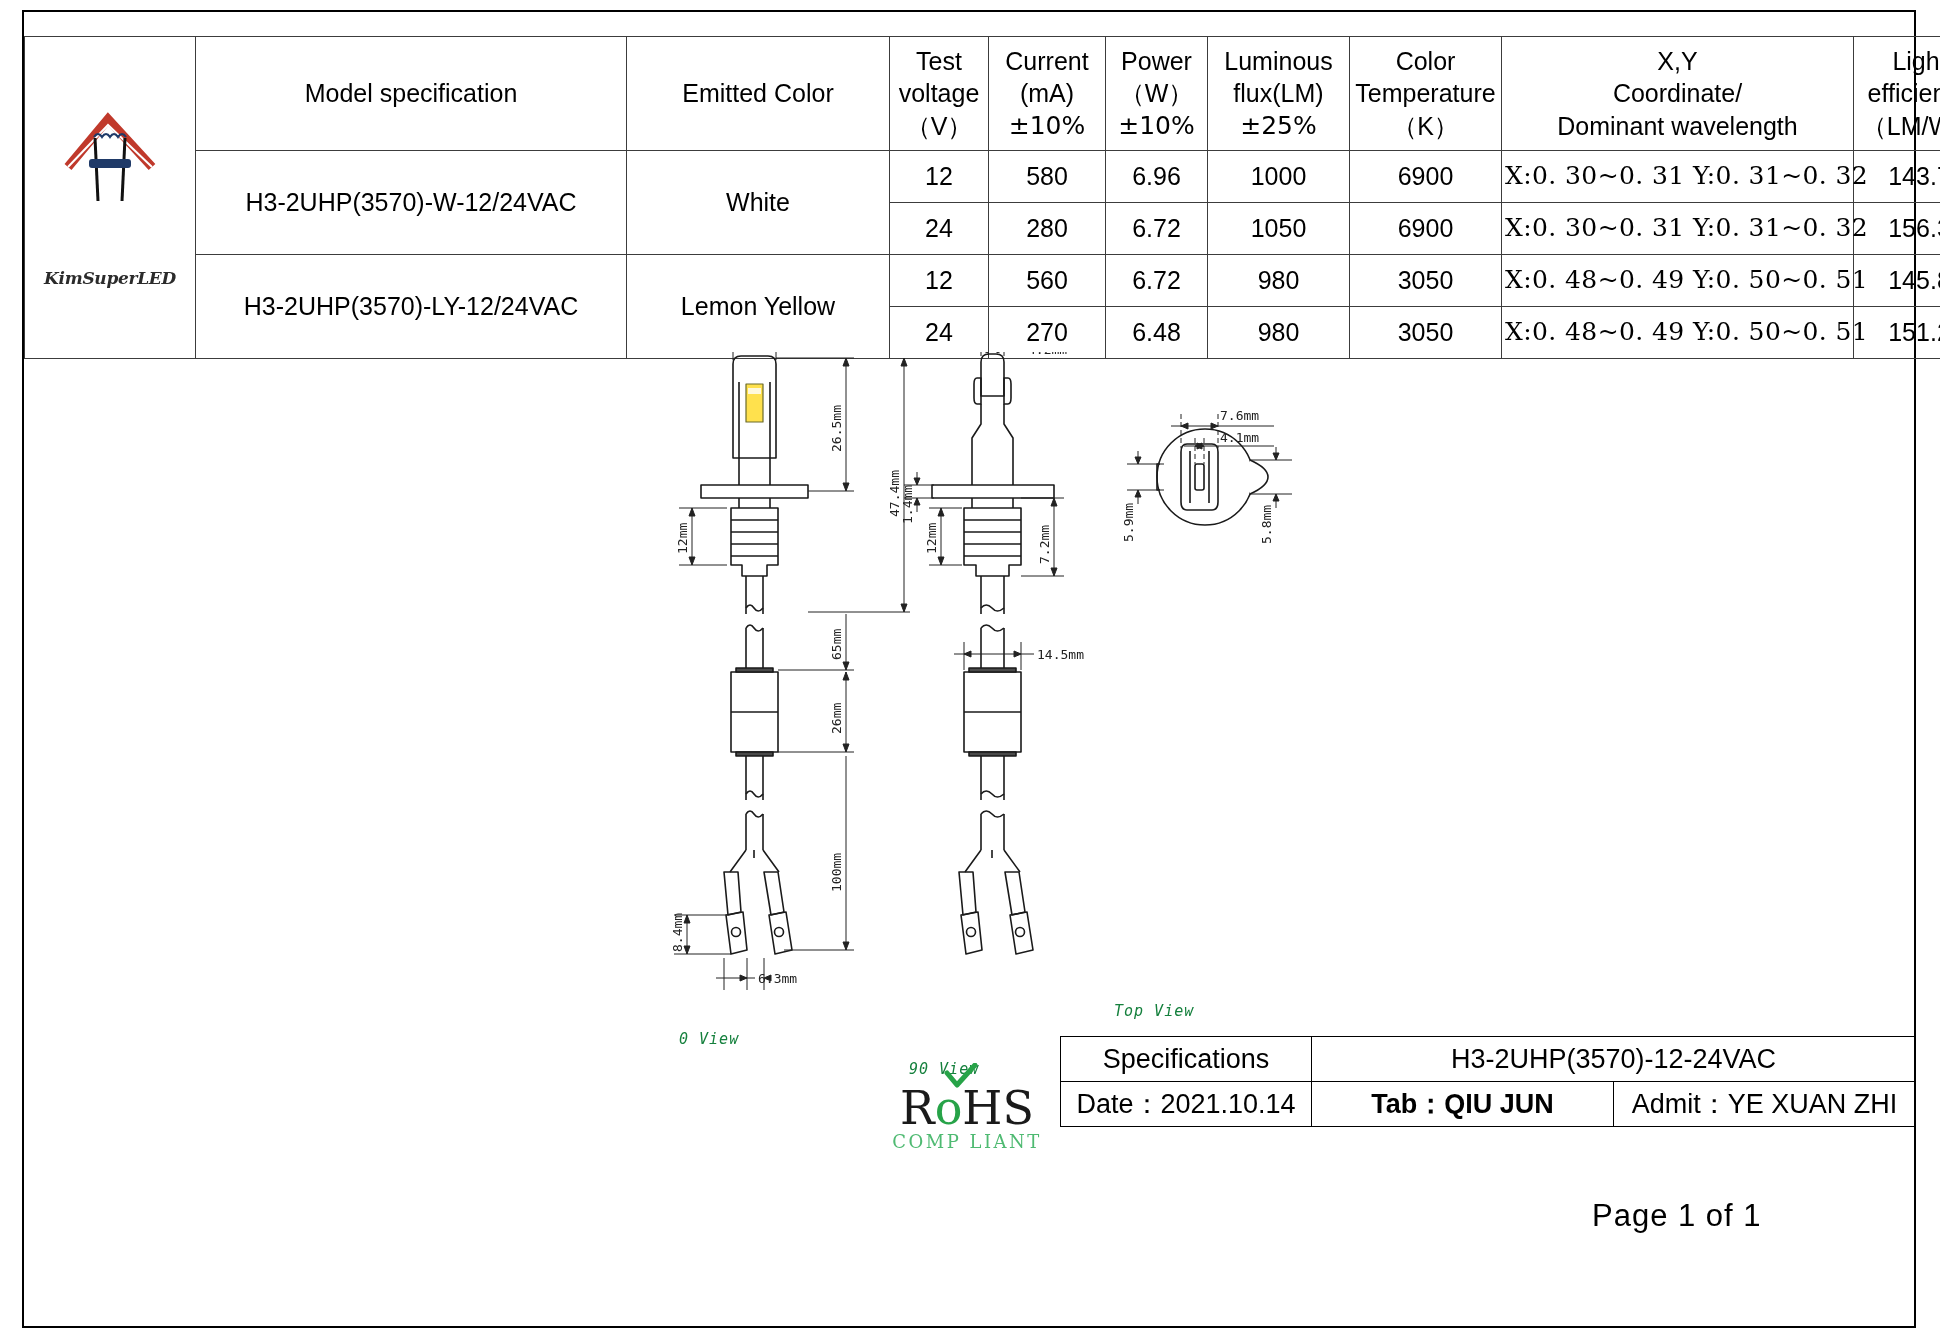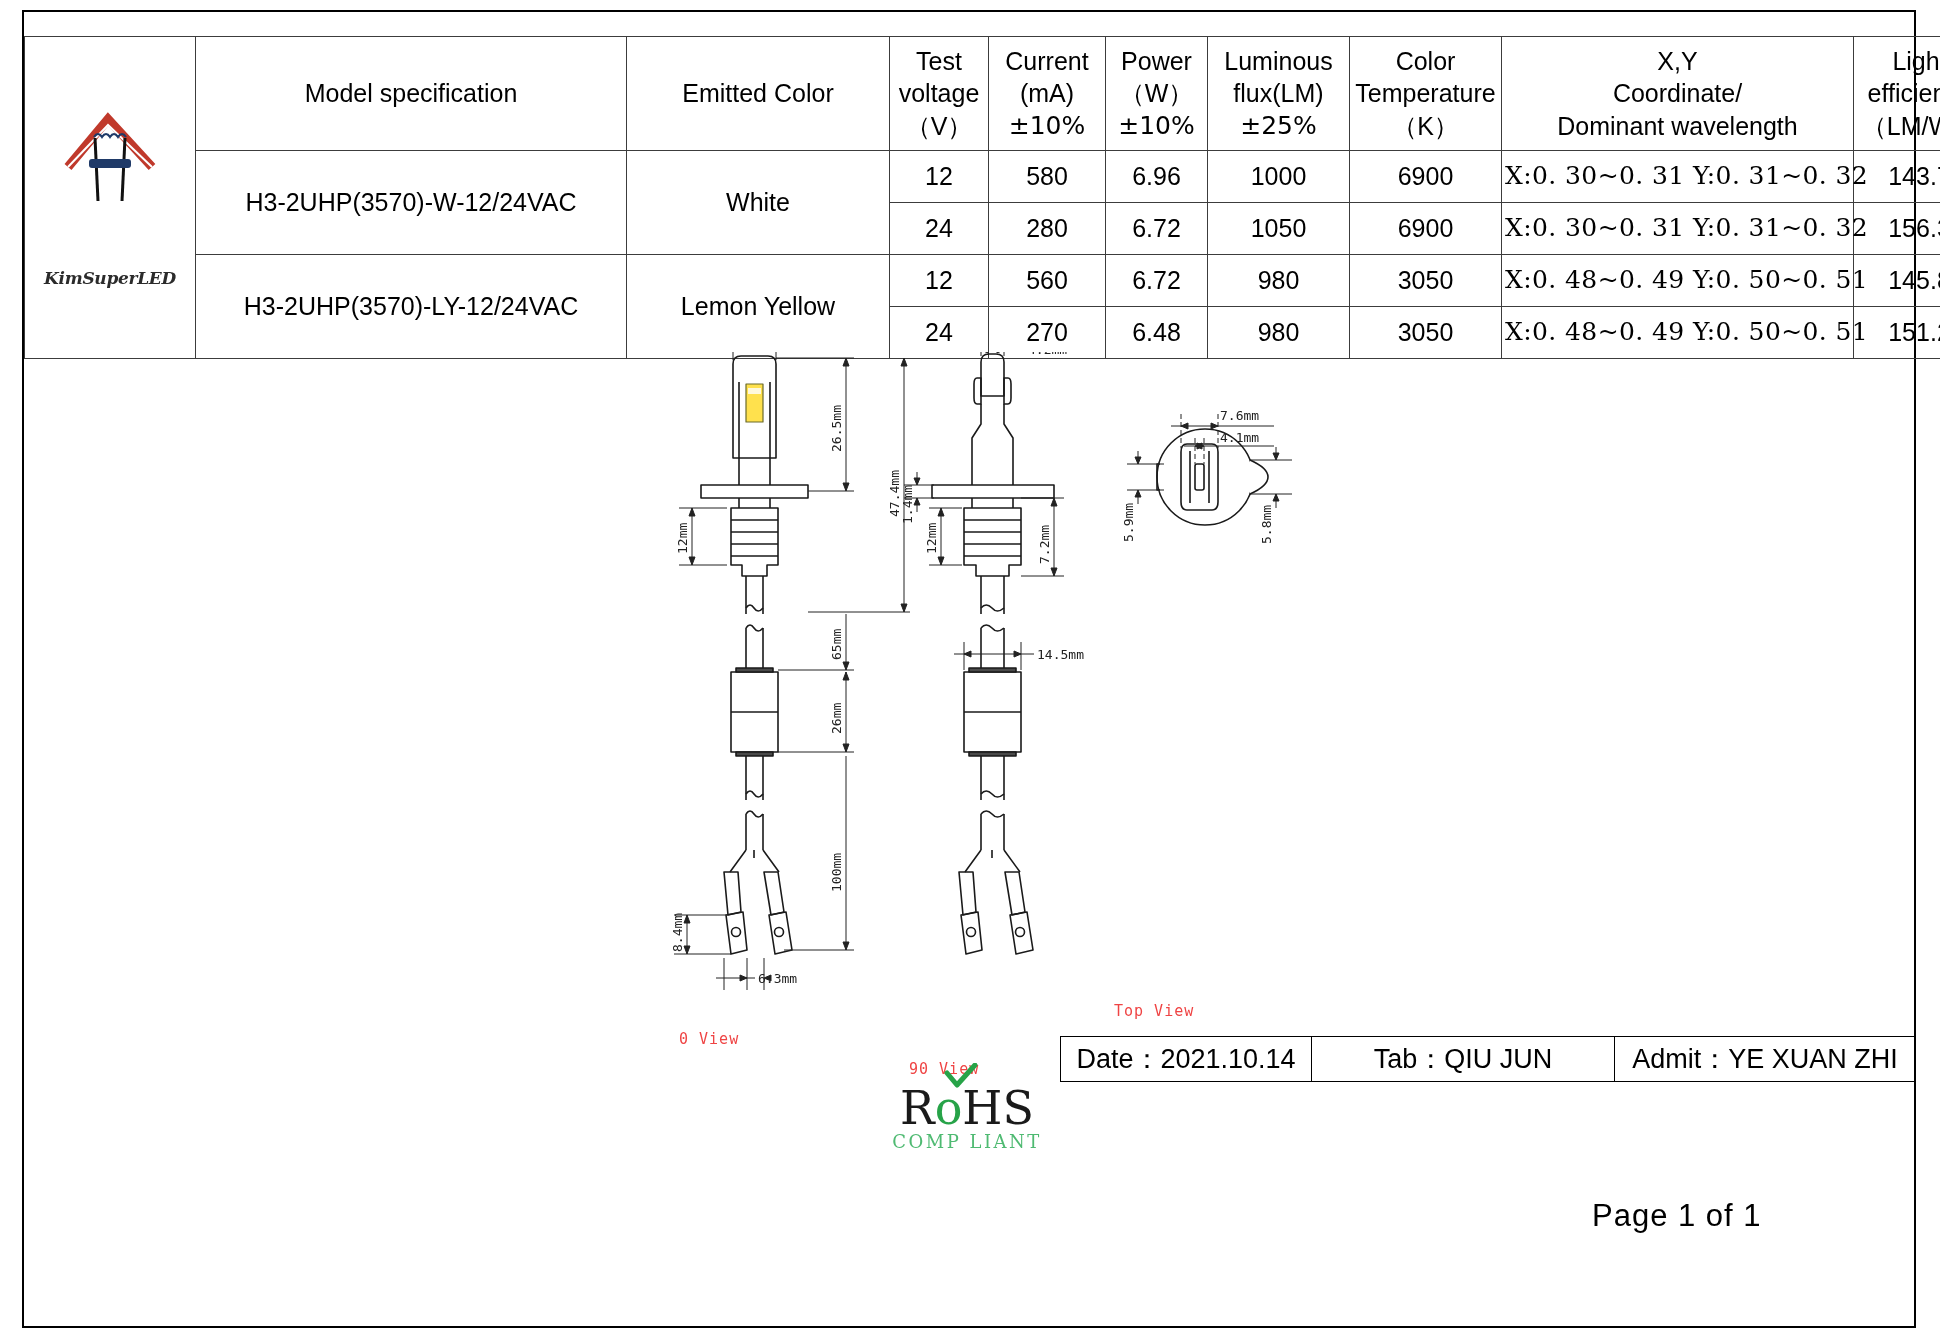--- a/index.html
+++ b/index.html
@@ -104,23 +104,24 @@
     position: absolute;
     left: 24px;
     top: 352px;
     width: 1891px;
     height: 700px;
   }
   .view-label {
     position: absolute;
     font-family: "DejaVu Sans Mono", monospace;
     font-size: 15px;
-    color: #ef4444;
+    color: #15803d;
     letter-spacing: 1px;
     white-space: nowrap;
+    font-style: italic;
   }
 
   
   #rohs {
     position: absolute;
     left: 872px;
     top: 1085px;
     width: 190px;
     text-align: center;
   }
@@ -545,21 +546,25 @@
     </svg>
     <span>R</span><span class="rohs-o">o</span><span>HS</span>
   </div>
   <div class="rohs-sub">COMP LIANT</div>
 </div>
 
 <div id="title-block">
   <table class="title-blk">
     <tbody>
     <tr>
+      <td style="width:238px;">Specifications</td>
+      <td colspan="2">H3-2UHP(3570)-12-24VAC</td>
+    </tr>
+    <tr>
       <td class="tb-left" style="width:238px;">Date：2021.10.14</td>
-      <td class="tb-left" style="width:290px;">Tab：QIU JUN</td>
+      <td class="tb-left" style="width:290px;font-weight:bold;">Tab：QIU JUN</td>
       <td class="tb-left">Admit：YE XUAN ZHI</td>
     </tr>
   </tbody>
     </table>
 </div>
 
 <div id="page-footer">Page   1   of   1</div>
 
 </body></html>

